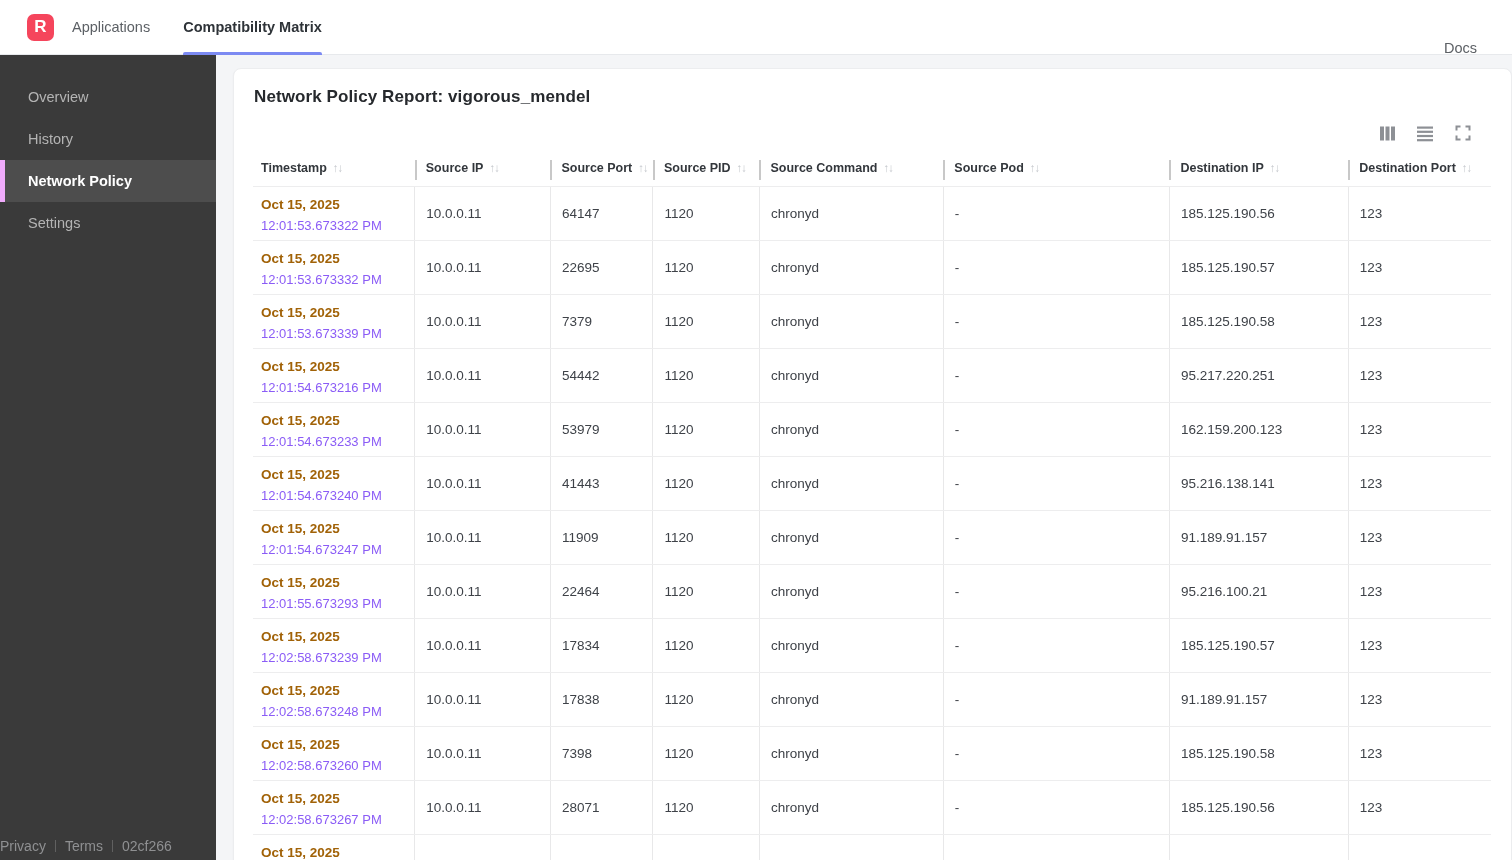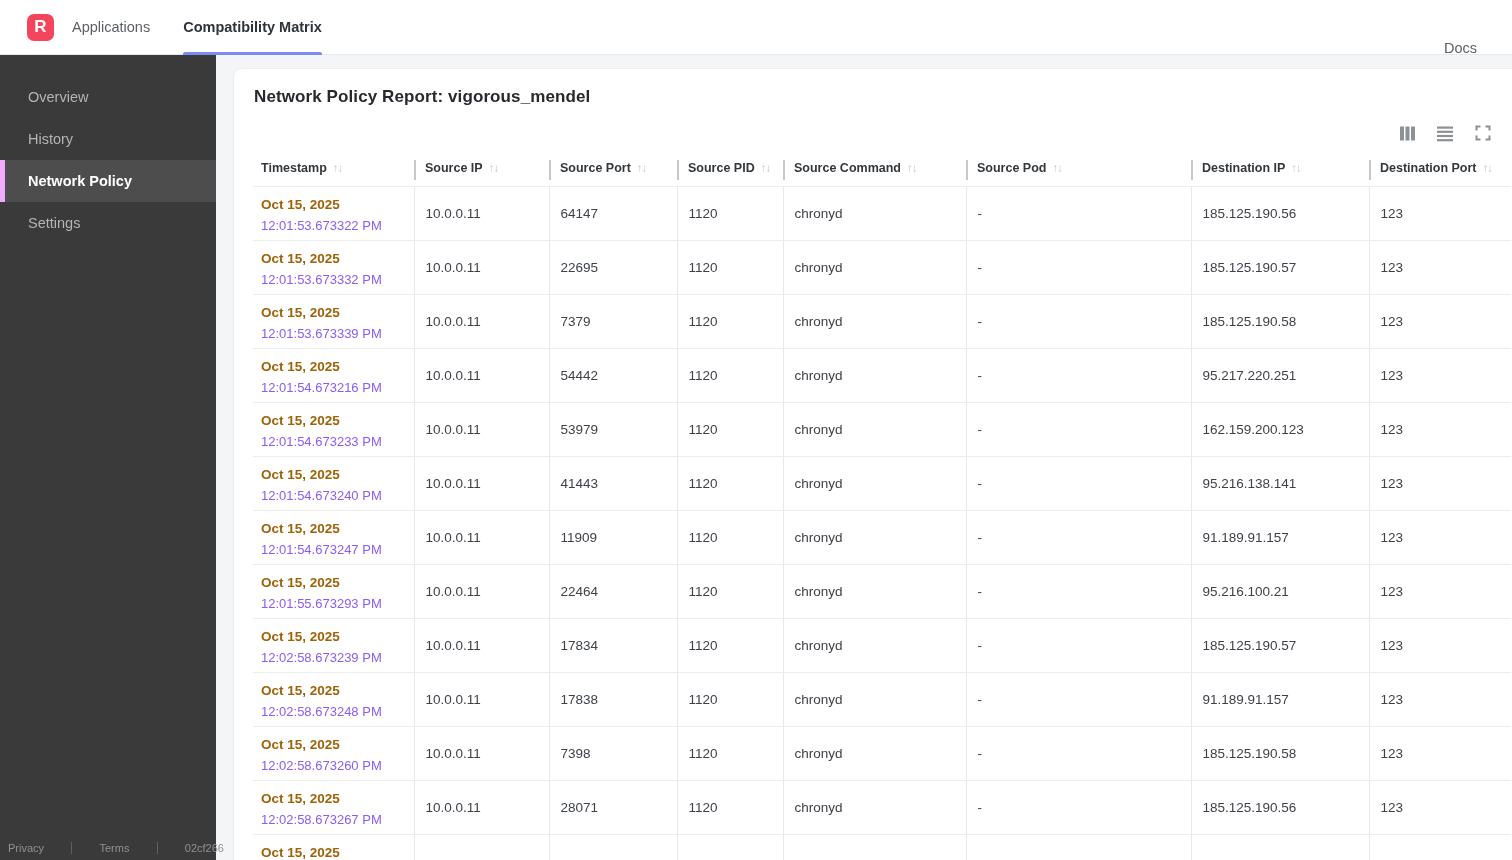--- a/index.html
+++ b/index.html
@@ -20,37 +20,37 @@
   .nav-link { cursor:pointer; white-space:nowrap; }
   .avatar-group { display:flex; align-items:center; gap:5px; cursor:pointer; }
   .avatar { width:28px; height:28px; border-radius:8px; background:#6E73F1; color:#fff; font-size:13.5px; font-weight:bold;
             display:flex; align-items:center; justify-content:center; }
   
   .layout { display:flex; height:805px; }
   .sidebar { width:216px; background:#3A3A3A; position:relative; flex-shrink:0; }
   .side-items { padding-top:21px; }
   .side-item { height:42px; display:flex; align-items:center; padding-left:28px; color:#B4B4B4; font-size:14.5px; cursor:pointer; }
   .side-item.active { background:#4D4D4D; color:#fff; font-weight:bold; border-left:5px solid #f0abfc; padding-left:23px; }
-  .side-footer { position:absolute; bottom:6px; left:8px; width:100%; display:flex; align-items:center; justify-content:space-between; gap:9px;
-                 color:#8F9092; font-size:11px; }
+  .side-footer { position:absolute; bottom:6px; left:0; width:100%; display:flex; align-items:center; justify-content:flex-start; gap:9px;
+                 color:#8F9092; font-size:14px; }
   .side-footer .sep { width:1px; height:12px; background:#606060; }
   .side-footer span { cursor:pointer; }
   .side-footer .ver { cursor:default; }
   
   .main { flex:1; padding:13px 15px 0 17px; }
   .card { background:#fff; border-radius:8px; border:1px solid #ECEDEF; box-shadow:0 1px 2px rgba(0,0,0,0.04);
           height:830px; padding-top:18px; overflow:hidden; }
   .card-title { font-size:17px; font-weight:bold; color:#26292D; padding:0 20px; letter-spacing:0.1px; }
   .toolbar { display:flex; justify-content:flex-end; gap:20px; padding:17px 39px 0 0; }
   .tool-btn { width:18px; height:18px; cursor:pointer; color:#8D9095; display:flex; align-items:center; justify-content:center; }
   
   .table-wrap { margin:18px 20px 0 19px; }
   table { border-collapse:collapse; table-layout:fixed; width:1238px; }
   thead th:nth-child(1){width:161px} thead th:nth-child(2){width:135px}
-  thead th:nth-child(3){width:128px} thead th:nth-child(4){width:106px}
+  thead th:nth-child(3){width:102px} thead th:nth-child(4){width:106px}
   thead th:nth-child(5){width:183px} thead th:nth-child(6){width:225px}
   thead th:nth-child(7){width:178px} thead th:nth-child(8){width:142px}
   thead th { height:26px; text-align:left; font-size:12.5px; color:#33373C; vertical-align:top; position:relative;
              padding:1px 0 0 8px; cursor:pointer; white-space:nowrap; }
   thead th:not(:first-child) { padding-left:11px; }
   thead th:not(:first-child)::before { content:''; position:absolute; left:0; top:0; width:2px; height:20px; background:#C8C8C8; }
   th .sort { color:#C3C6CB; font-size:11.5px; margin-left:6px; letter-spacing:-1px; font-weight:normal; }
   tbody td { height:54px; border-top:1px solid #EDEDEE; border-bottom:1px solid #EDEDEE;
              font-size:13.5px; color:#3E4248; padding-left:11px; vertical-align:middle; }
   tbody td:not(:first-child) { border-left:1px solid #E8E8E9; }

